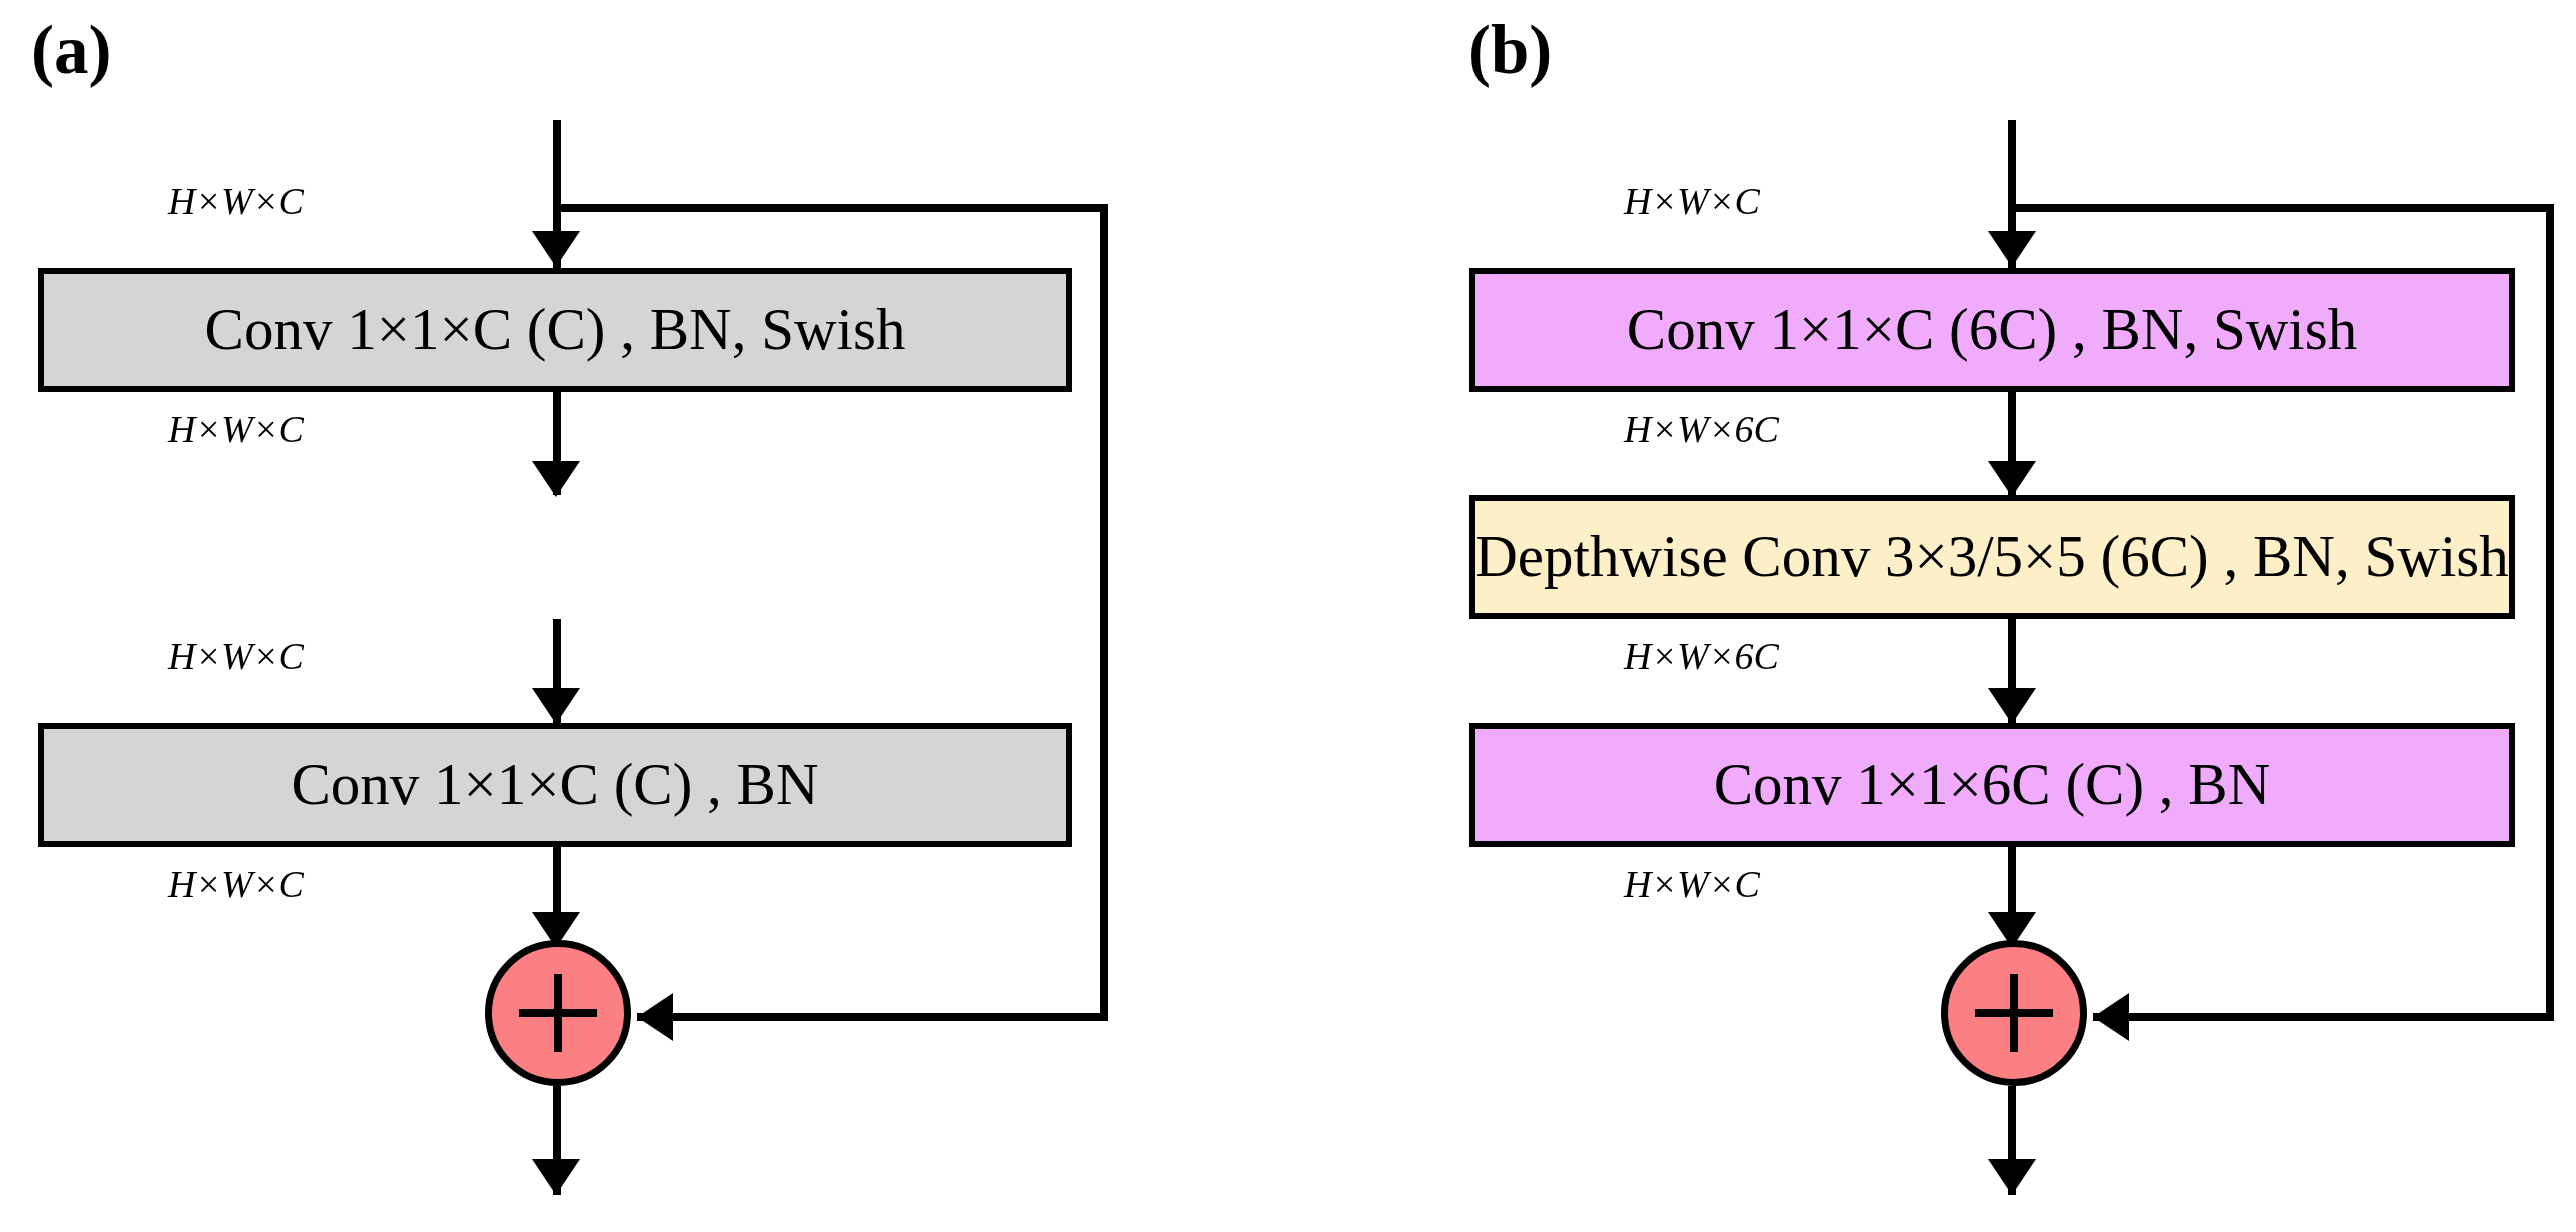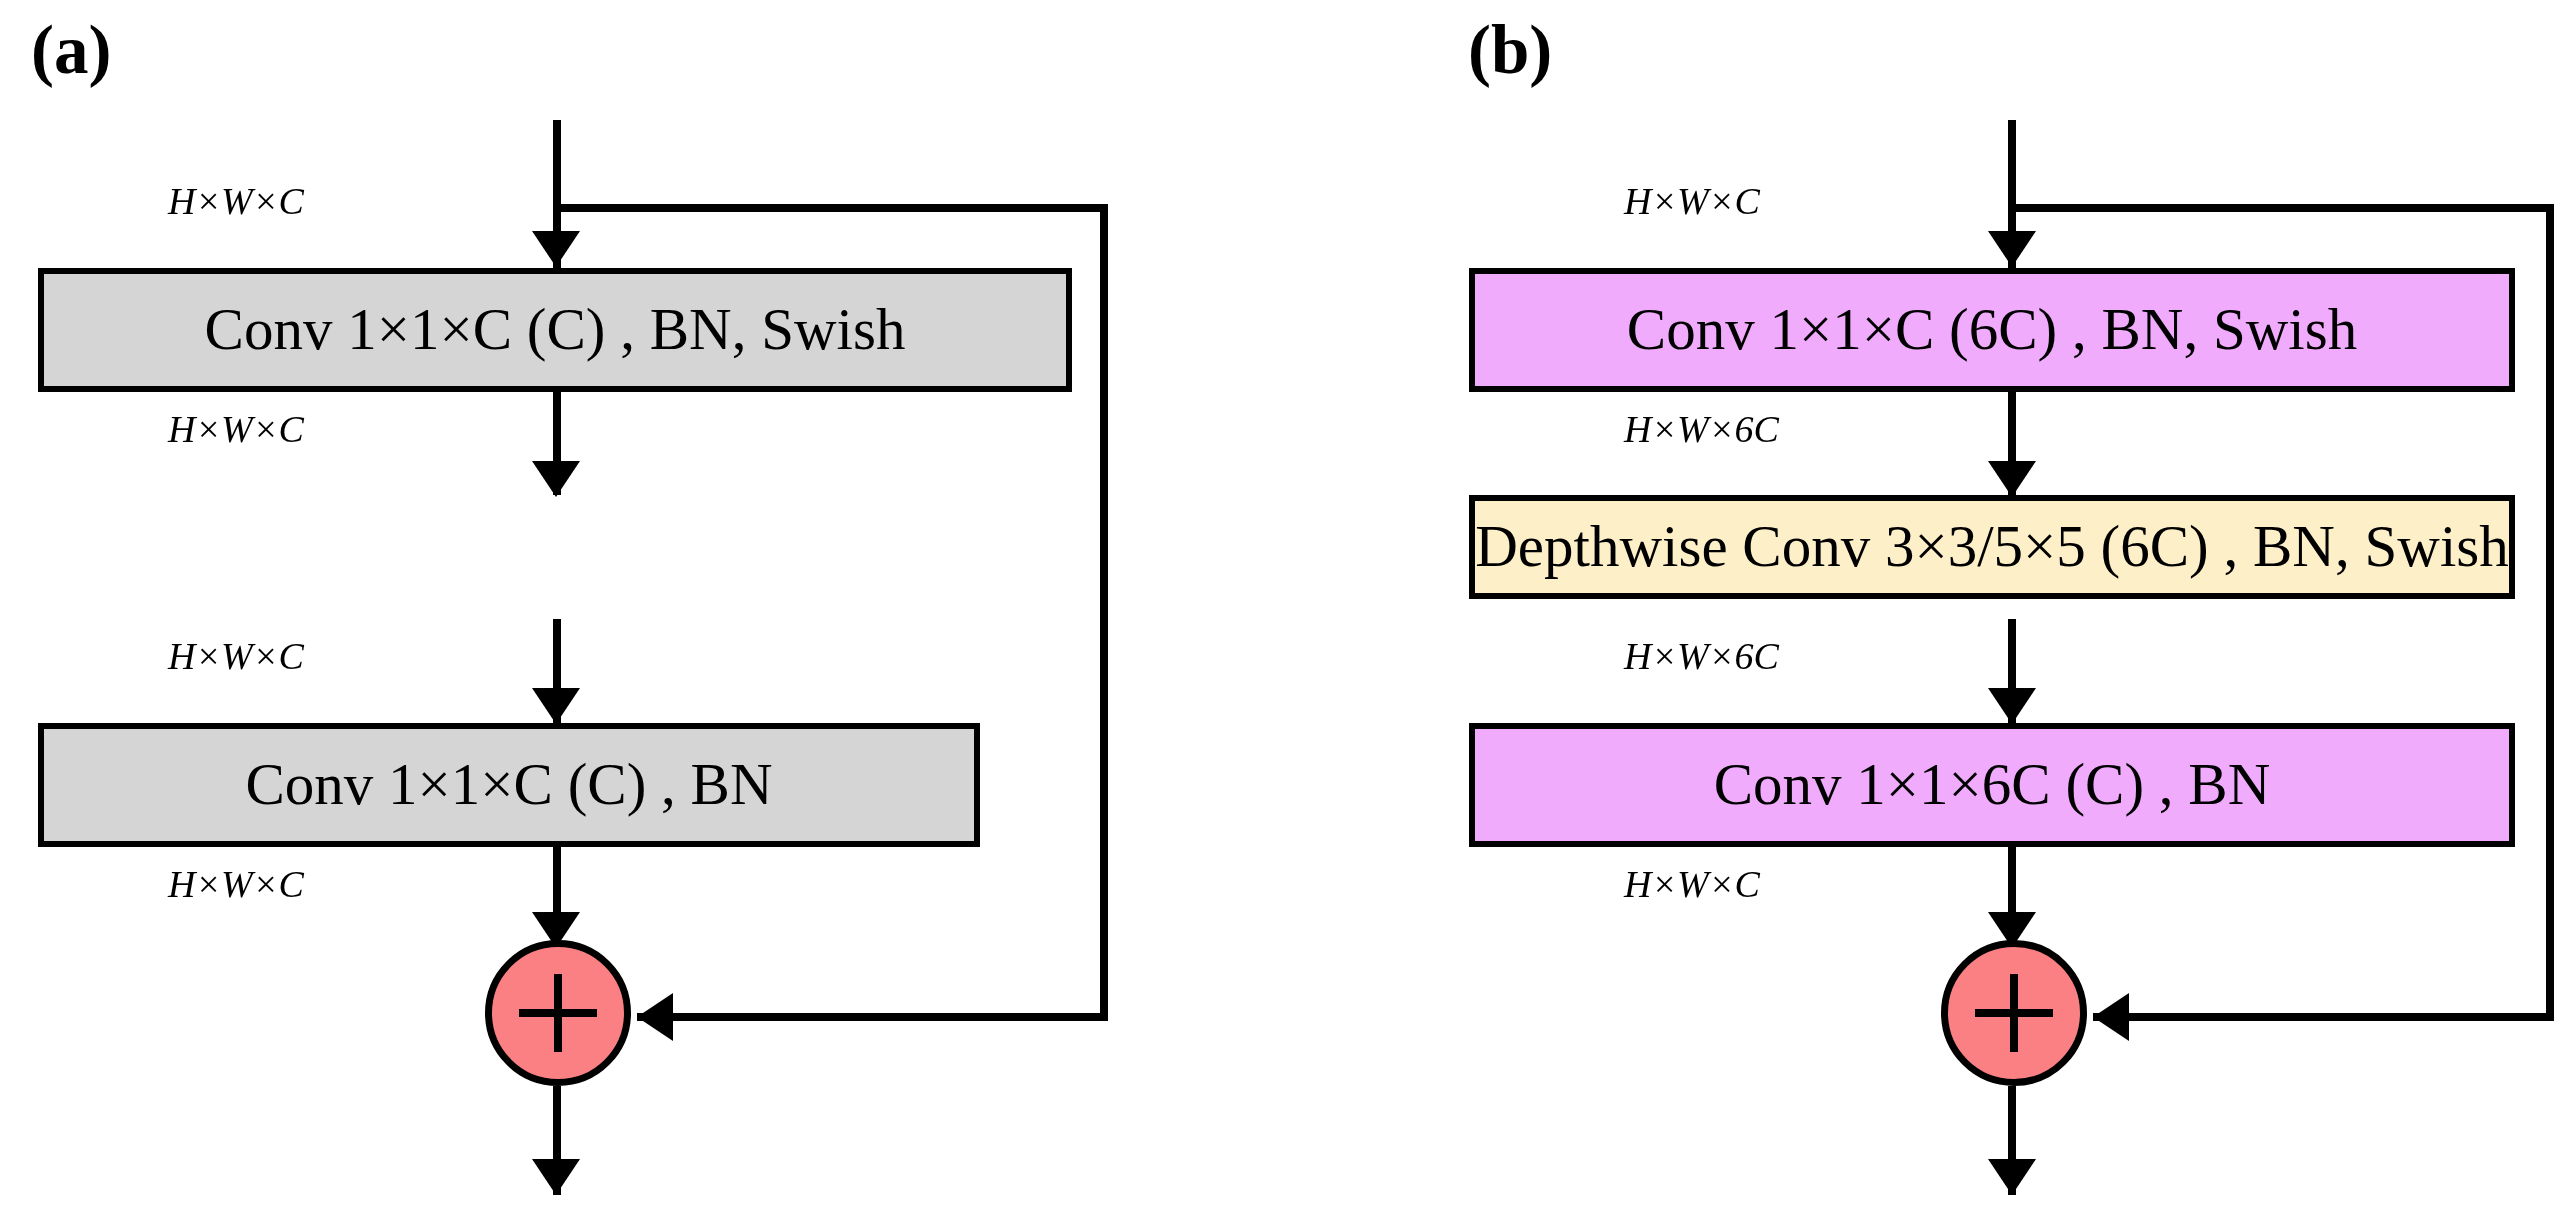--- a/index.html
+++ b/index.html
@@ -143,21 +143,21 @@
 
     <div class="vline" style="left:553px; top:391px; height:104px;"></div>
     <div class="arrow-down" style="left:532px; top:461px;"></div>
     <div class="tensor-label" style="left:168px; top:410px;">H×W×C</div>
 
 
     <div class="vline" style="left:553px; top:619px; height:104px;"></div>
     <div class="arrow-down" style="left:532px; top:688px;"></div>
     <div class="tensor-label" style="left:168px; top:637px;">H×W×C</div>
 
-    <div class="op-box gray-a" style="left:38px; top:723px; width:942px; height:124px;font-family:Liberation Serif, serif;">
+    <div class="op-box gray-a" style="left:38px; top:723px; width:1034px; height:124px;font-family:Liberation Serif, serif;">
       <span>Conv 1×1×C (C) , BN</span>
     </div>
 
     <div class="vline" style="left:553px; top:847px; height:102px;"></div>
     <div class="arrow-down" style="left:532px; top:912px;"></div>
     <div class="tensor-label" style="left:168px; top:865px;">H×W×C</div>
 
     <div class="add-node" style="left:485px; top:940px; width:146px; height:146px;">
       <span class="plus-h"></span>
       <span class="plus-v"></span>
@@ -182,21 +182,21 @@
     <div class="tensor-label" style="left:336px; top:182px;">H×W×C</div>
 
     <div class="op-box gray-b" style="left:181px; top:268px; width:1046px; height:124px;">
       <span>Conv 1×1×C (6C) , BN, Swish</span>
     </div>
 
     <div class="vline" style="left:720px; top:391px; height:104px;"></div>
     <div class="arrow-down" style="left:700px; top:461px;"></div>
     <div class="tensor-label" style="left:336px; top:410px;">H×W×6C</div>
 
-    <div class="op-box yellow" style="left:181px; top:495px; width:1046px; height:104px;">
+    <div class="op-box yellow" style="left:181px; top:495px; width:1046px; height:124px;">
       <span>Depthwise Conv 3×3/5×5 (6C) , BN, Swish</span>
     </div>
 
     <div class="vline" style="left:720px; top:619px; height:104px;"></div>
     <div class="arrow-down" style="left:700px; top:688px;"></div>
     <div class="tensor-label" style="left:336px; top:637px;">H×W×6C</div>
 
     <div class="op-box gray-b" style="left:181px; top:723px; width:1046px; height:124px;">
       <span>Conv 1×1×6C (C) , BN</span>
     </div>

